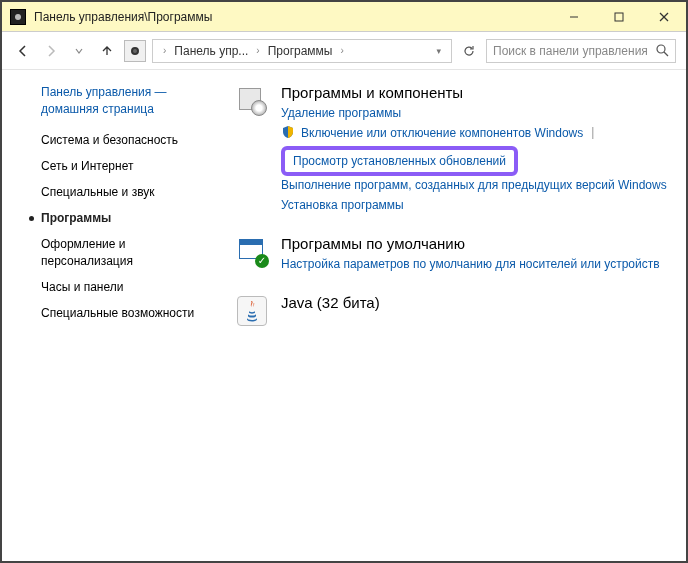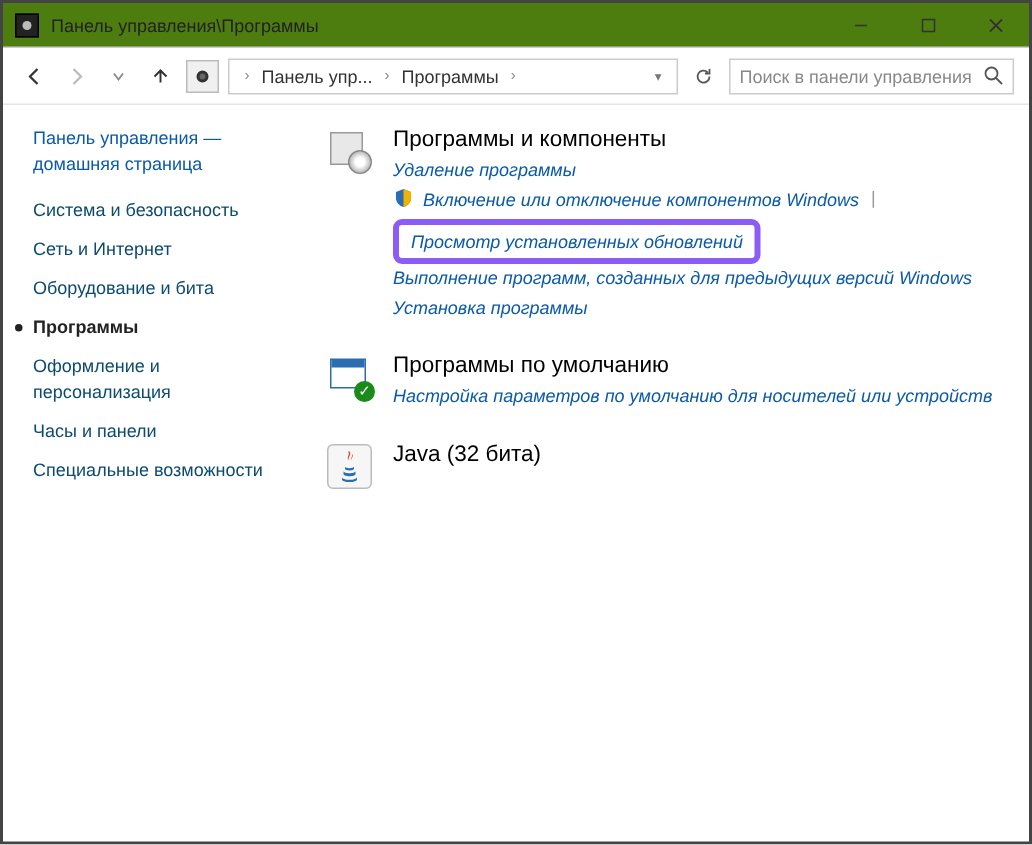--- a/index.html
+++ b/index.html
@@ -12,21 +12,21 @@
     overflow: hidden;
   }
   .window {
     width: 688px; height: 563px;
     border: 2px solid #444;
     background: #fff;
     display: flex; flex-direction: column;
   }
   .titlebar {
     height: 30px;
-    background: #4d7c0f;
+    background: #fef9c3;
     display: flex; align-items: center;
     padding: 0 0 0 8px;
     border-bottom: 1px solid #ccc;
   }
   .titlebar-icon {
     width: 16px; height: 16px;
     background: #222; border: 1px solid #000;
     display: flex; align-items: center; justify-content: center;
     margin-right: 8px;
   }
@@ -57,37 +57,37 @@
   .breadcrumb .sep{color:#888;font-size:10px;padding:0 4px;}
   .bc-dd{color:#777;font-size:9px;padding:0 4px;}
   .refresh{width:22px;height:22px;display:flex;align-items:center;justify-content:center;color:#555;}
   .searchbox {
     width:190px;height:24px;border:1px solid #ccc;
     display:flex;align-items:center;padding:0 6px;color:#888;
     justify-content:space-between;background:#fff;
   }
   .searchbox input{border:none;outline:none;font-size:12px;width:160px;color:#3b82f6;background:transparent;}
   .searchbox input::placeholder{color:#888;}
-  .content { flex:1; display:flex; overflow:hidden; }
+  .content { flex:1; display:flex; overflow:hidden;margin-left:19px; }
   .sidebar {
     width:200px; padding:14px 10px 10px 20px;
     font-size:12px;color:#0b5aaa;
   }
   .home-link{color:#0b5aaa;line-height:1.4;margin-bottom:14px;display:block;}
-  .side-item{color:#0c4a6e;margin-bottom:10px;cursor:pointer;line-height:1.35;}
+  .side-item{color:#000000;margin-bottom:10px;cursor:pointer;line-height:1.35;}
   .side-item.current{color:#222;font-weight:600;position:relative;}
   .side-item.current::before{
     content:"";position:absolute;left:-12px;top:6px;width:5px;height:5px;background:#222;border-radius:50%;
   }
   .main { flex:1; padding:14px 16px 10px 14px; }
   .section{display:flex;gap:12px;margin-bottom:18px;}
   .sec-icon{width:34px;height:34px;flex-shrink:0;display:flex;align-items:center;justify-content:center;}
   .sec-body{flex:1;}
   .sec-title{color:#000000;font-size:15px;margin-bottom:4px;}
-  .sec-link{color:#0b5aaa;font-size:12px;display:block;margin-bottom:3px;line-height:1.4;font-style:italic;}
+  .sec-link{color:#0b5aaa;font-size:12px;display:block;margin-bottom:3px;line-height:1.4;}
   .sec-row{display:flex;align-items:flex-start;gap:6px;margin-bottom:3px;}
   .shield{width:14px;height:14px;flex-shrink:0;}
   .highlight-box{
     border:4px solid #8b5cf6;border-radius:6px;
     padding:3px 8px;display:inline-block;margin:1px 0;
   }
   .highlight-box .sec-link{margin:0;}
   .bar-sep{color:#999;padding:0 2px;}
   
   .ic-programs{position:relative;width:30px;height:30px;}
@@ -173,21 +173,21 @@
           <line x1="8" y1="8" x2="12" y2="12" stroke="#555" stroke-width="1.2"></line>
         </svg>
     </div>
   </div>
 
   <div class="content">
     <div class="sidebar">
       <a class="home-link">Панель управления — домашняя страница</a>
       <div class="side-item">Система и безопасность</div>
       <div class="side-item">Сеть и Интернет</div>
-      <div class="side-item">Оборудование и бита</div>
+      <div class="side-item">Специальные и звук</div>
       <div class="side-item current">Программы</div>
       <div class="side-item">Оформление и персонализация</div>
       <div class="side-item">Часы и панели</div>
       <div class="side-item">Специальные возможности</div>
     </div>
 
     <div class="main">
 
       <div class="section">
         <div class="sec-icon">

